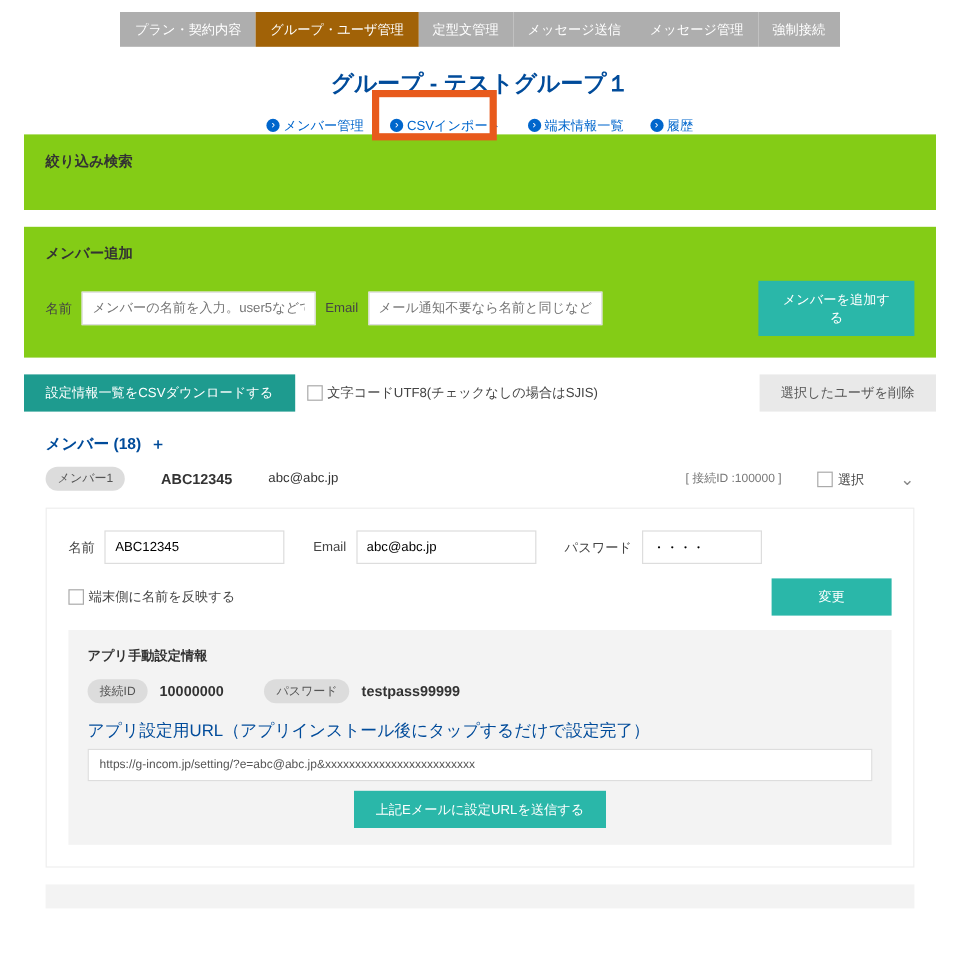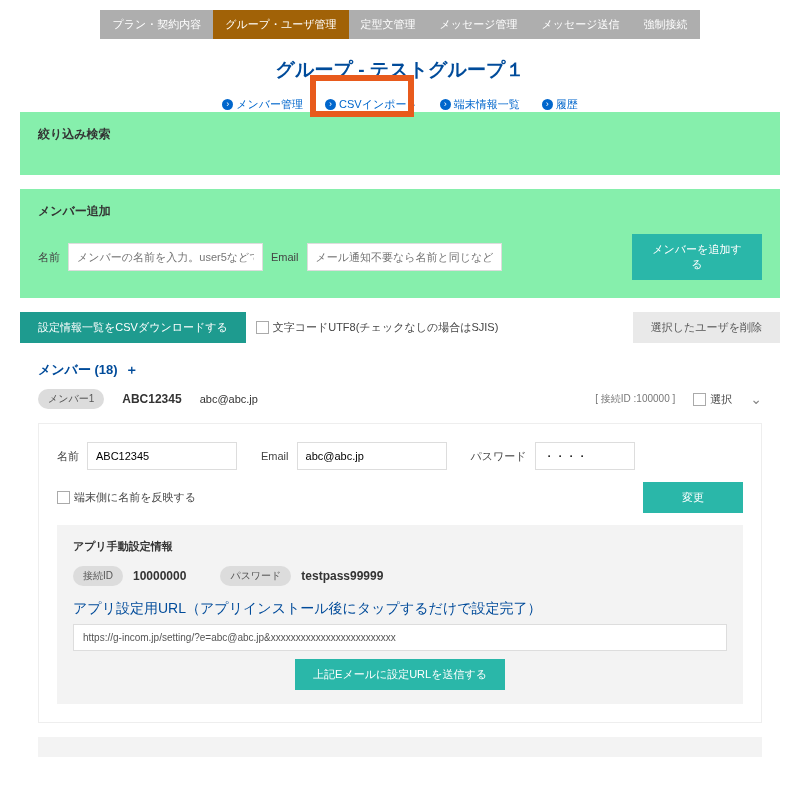--- a/index.html
+++ b/index.html
@@ -76,21 +76,21 @@
     border: 6px solid #e85a1c;
     left: 310px;
     top: 75px;
     width: 104px;
     height: 42px;
     pointer-events: none;
   }
 
   
   .panel {
-    background: #86efac;
+    background: #84cc16;
     padding: 14px 18px 18px 18px;
     margin-bottom: 14px;
   }
   .panel-title {
     font-size: 12px;
     font-weight: bold;
     margin-bottom: 14px;
     color: #333;
   }
 
@@ -136,21 +136,21 @@
     font-size: 13px;
     padding: 0 0 10px 18px;
   }
   .members-header .plus { color: #004b9a; margin-left: 4px; font-weight: bold; }
 
   
   .member-row-wrap { padding: 0 18px; margin-bottom: 14px; }
   .member-row {
     display: flex;
     align-items: center;
-    gap: 18px;
+    gap: 30px;
     font-size: 11px;
   }
   .pill {
     background: #dcdcdc;
     color: #555;
     border-radius: 10px;
     padding: 3px 10px;
     font-size: 10px;
   }
   .member-row .name { font-weight: bold; font-size: 12px; }
@@ -196,22 +196,22 @@
 </style>
 </head>
 <body>
 
 <div class="page">
 
   <div class="toptabs">
     <div class="toptab">プラン・契約内容</div>
     <div class="toptab active">グループ・ユーザ管理</div>
     <div class="toptab">定型文管理</div>
+    <div class="toptab">メッセージ送信</div>
     <div class="toptab">メッセージ管理</div>
-    <div class="toptab">メッセージ送信</div>
     <div class="toptab">強制接続</div>
   </div>
 
   <div class="title">グループ - テストグループ１</div>
 
   <div class="subnav">
     <div class="subnav-item">メンバー管理</div>
     <div class="subnav-item">CSVインポート</div>
     <div class="subnav-item">端末情報一覧</div>
     <div class="subnav-item">履歴</div>

